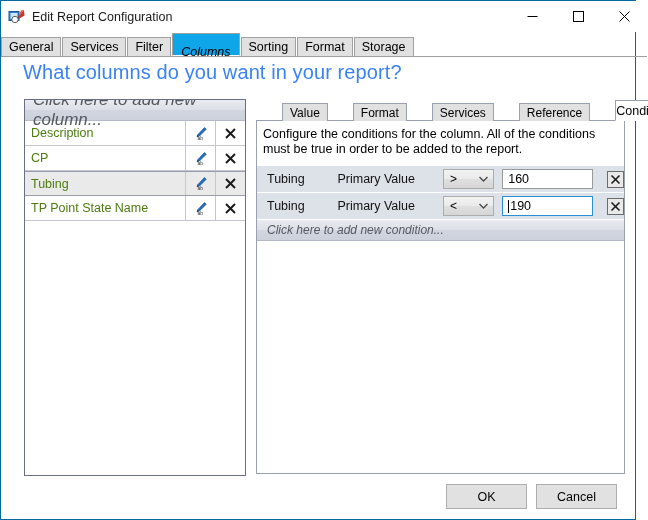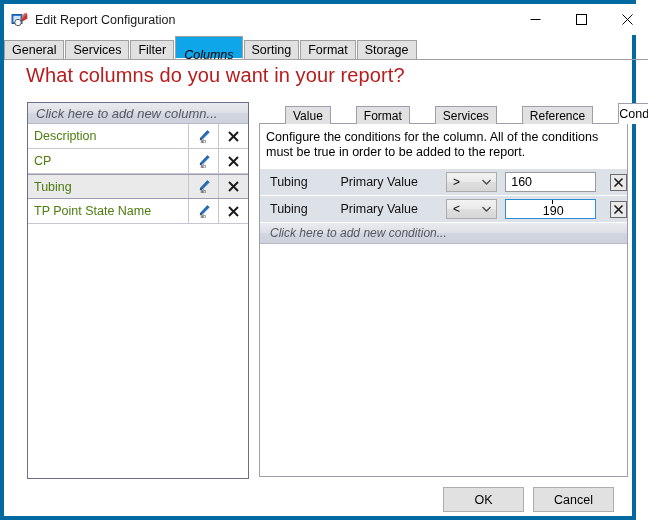--- a/index.html
+++ b/index.html
@@ -14,21 +14,21 @@
     font-size: 12px;
     color: #000000;
     overflow: hidden;
   }
   .window {
     position: absolute;
     left: 0; top: 0;
     width: 636px;
     height: 520px;
     box-sizing: border-box;
-    border: 4px solid #0369a1;
+    border: 1px solid #0369a1;
     background: #ffffff;
   }
   
   .titlebar {
     position: absolute;
     left: 0; top: 0;
     width: 646px;
     height: 31px;
     background: #ffffff;
     display: flex;
@@ -100,21 +100,21 @@
     font-style: italic;
   }
   
   .heading {
     position: absolute;
     left: 22px;
     top: 60px;
     font-family: "Liberation Sans", sans-serif;
     font-size: 20px;
     font-weight: normal;
-    color: #b91c1c;
+    color: #3b82f6;
     letter-spacing: 0.1px;
     white-space: nowrap;
   }
   
   .column-list {
     position: absolute;
     left: 23px;
     top: 98px;
     width: 222px;
     height: 377px;
@@ -125,21 +125,21 @@
   }
   .addnew-row {
     height: 21px;
     box-sizing: border-box;
     border-bottom: 1px solid #b6bac6;
     background: linear-gradient(to bottom, #e9ebf0 0%, #dcdfe7 50%, #d2d6e0 51%, #cdd1dc 100%);
     display: flex;
     align-items: center;
     padding-left: 8px;
     font-style: italic;
-    font-size: 13px;
+    font-size: 17px;
     color: #55585f;
     cursor: default;
   }
   .col-row {
     height: 25px;
     box-sizing: border-box;
     border-bottom: 1px solid #c4c7d2;
     display: flex;
     align-items: stretch;
     background: #ffffff;
@@ -266,21 +266,20 @@
     background: #ffffff;
     border: 1px solid #9a9a9a;
     display: flex;
     align-items: center;
     padding-left: 5px;
     font-size: 12.5px;
     color: #000;
   }
   .cond-val.focused {
     border: 1px solid #2c8fd6;
-    flex-direction: column;
   }
   .caret {
     display: inline-block;
     width: 1px;
     height: 13px;
     background: #000;
     margin-right: 1px;
   }
   .cond-del {
     width: 17px;

